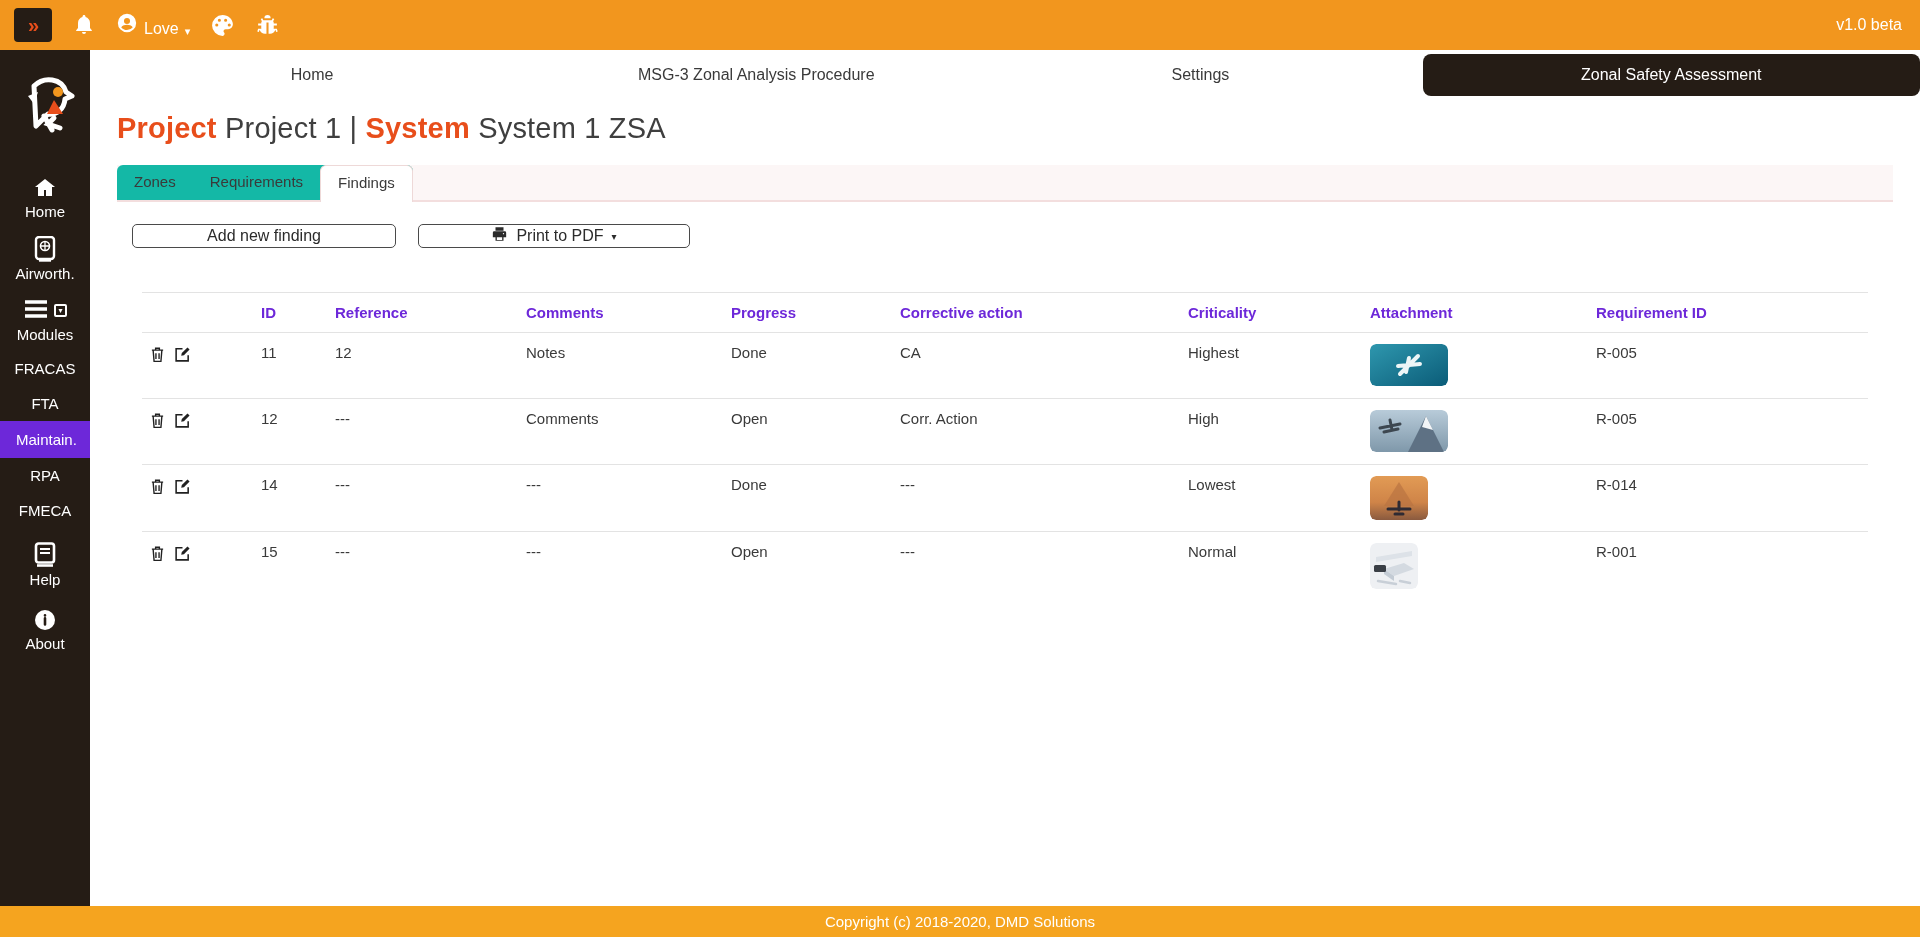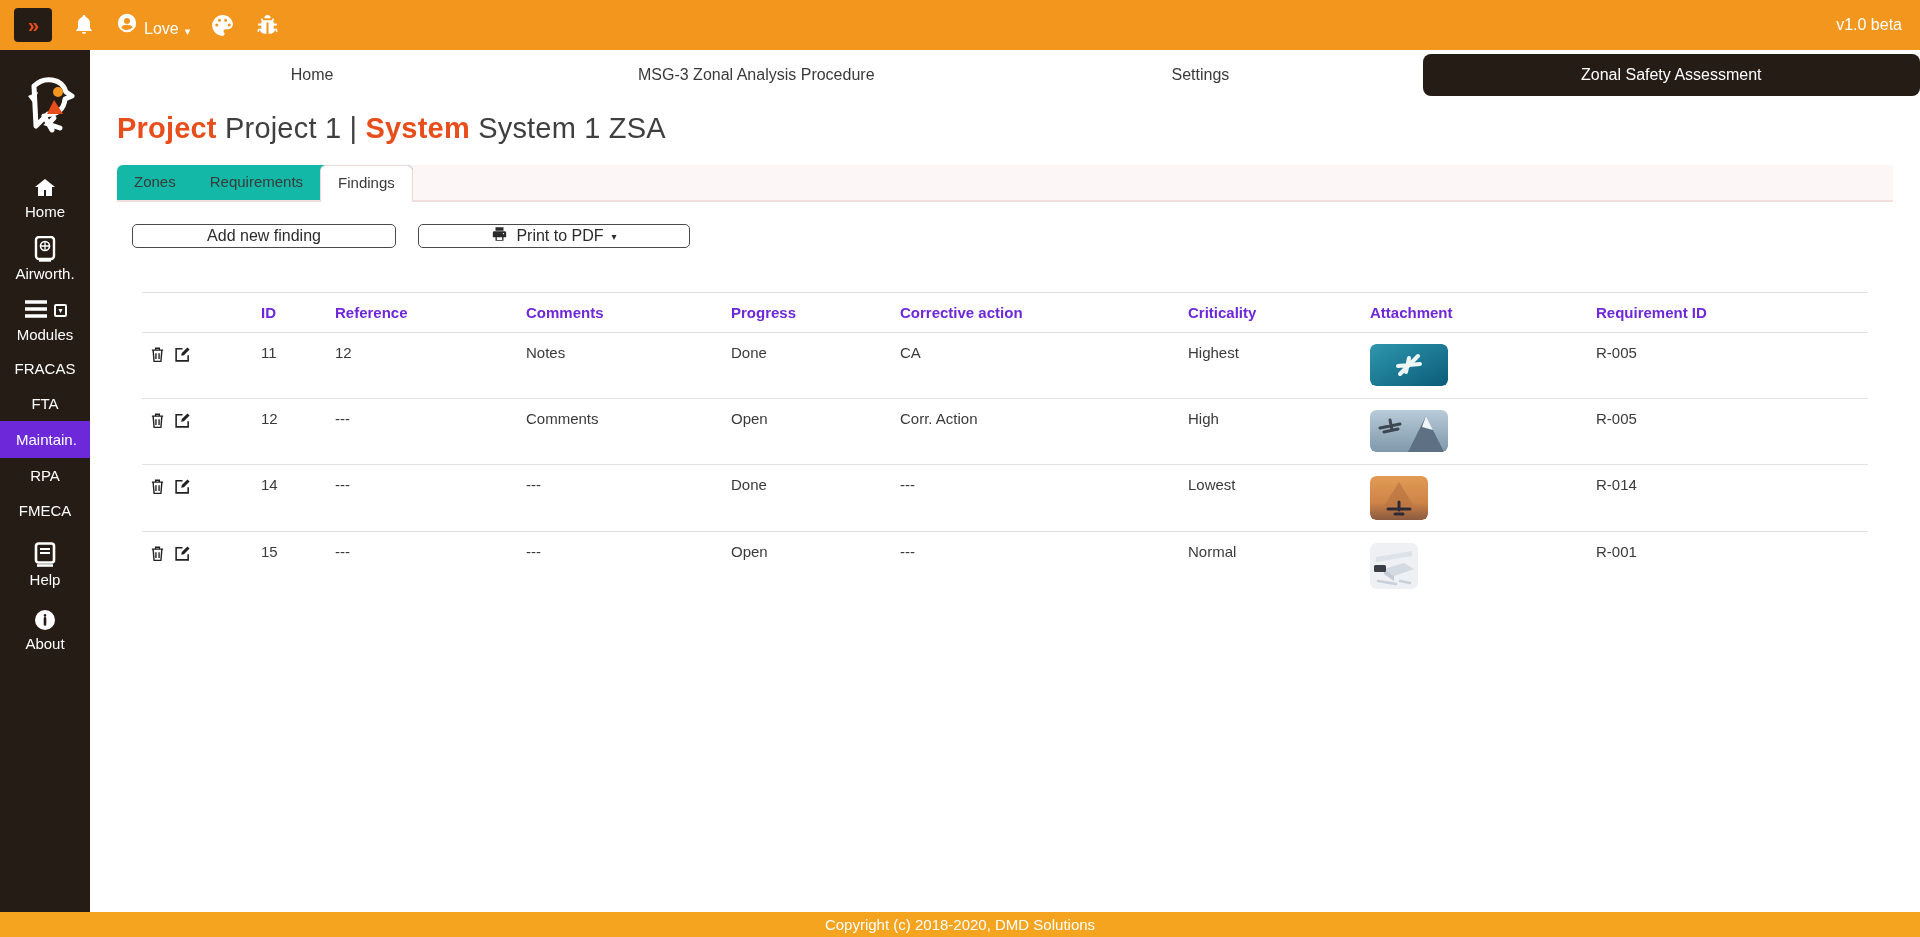--- a/index.html
+++ b/index.html
@@ -55,21 +55,21 @@
   table.findings { margin:44px 0 0 25px; border-collapse:collapse; table-layout:fixed; width:1726px; }
   .findings th, .findings td { border-top:1px solid #e3e3e3; text-align:left; vertical-align:top; padding:11px 8px; font-size:15px; }
   .findings th { font-weight:bold; color:#6d28d9; }
   .findings td { color:#3a3a3a; height:66px; }
   .row-actions { display:flex; gap:9px; align-items:center; padding-top:2px; }
   .icon-btn { background:none; border:none; cursor:pointer; padding:0; color:#212121; display:flex; }
 
   .thumb { border-radius:6px; display:block; }
 
   
-  .footer { height:25px; background:#F5A41F; color:#fff; font-size:15px; display:flex; align-items:center; justify-content:center; flex:0 0 auto; }
+  .footer { height:31px; background:#F5A41F; color:#fff; font-size:15px; display:flex; align-items:center; justify-content:center; flex:0 0 auto; }
 </style>
 </head>
 <body>
 
 <div class="topbar">
   <button class="toggle-btn">
     <span>»</span>
   </button>
 
   <button class="tb-icon">

